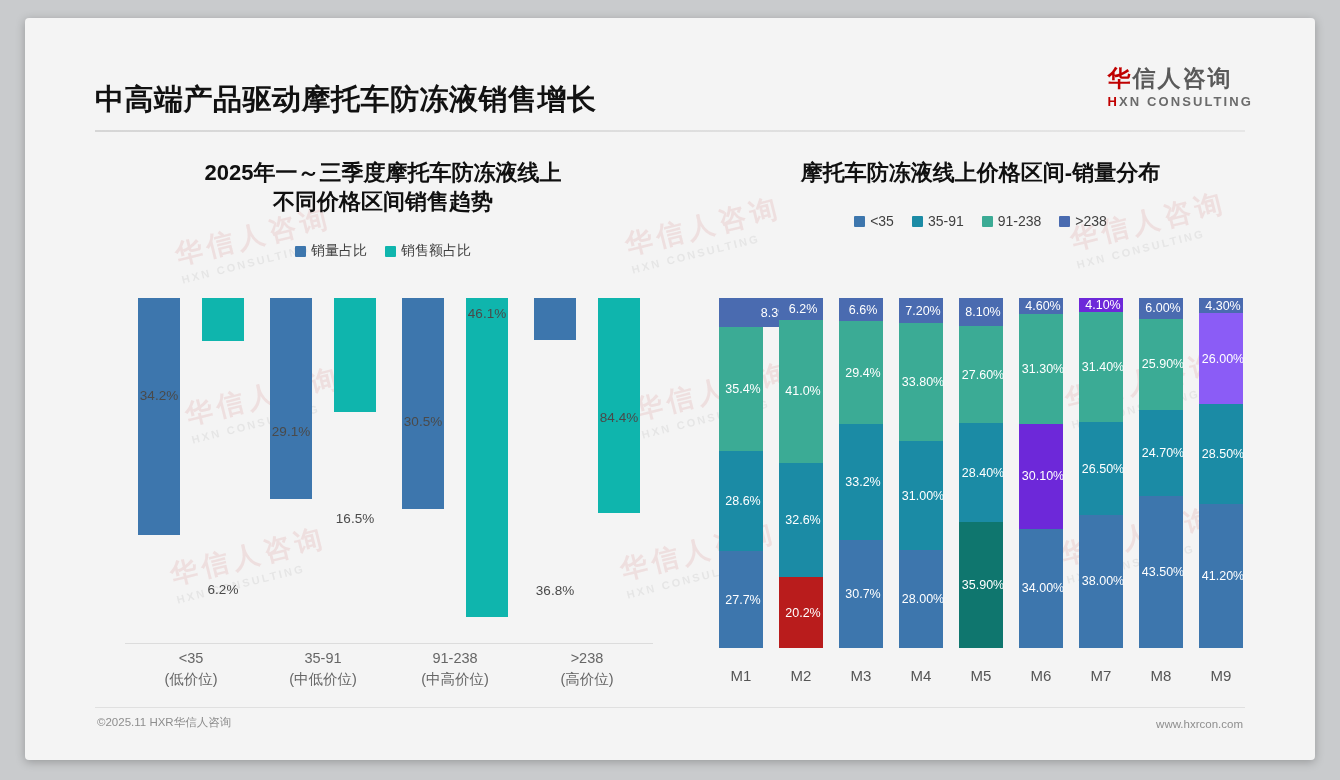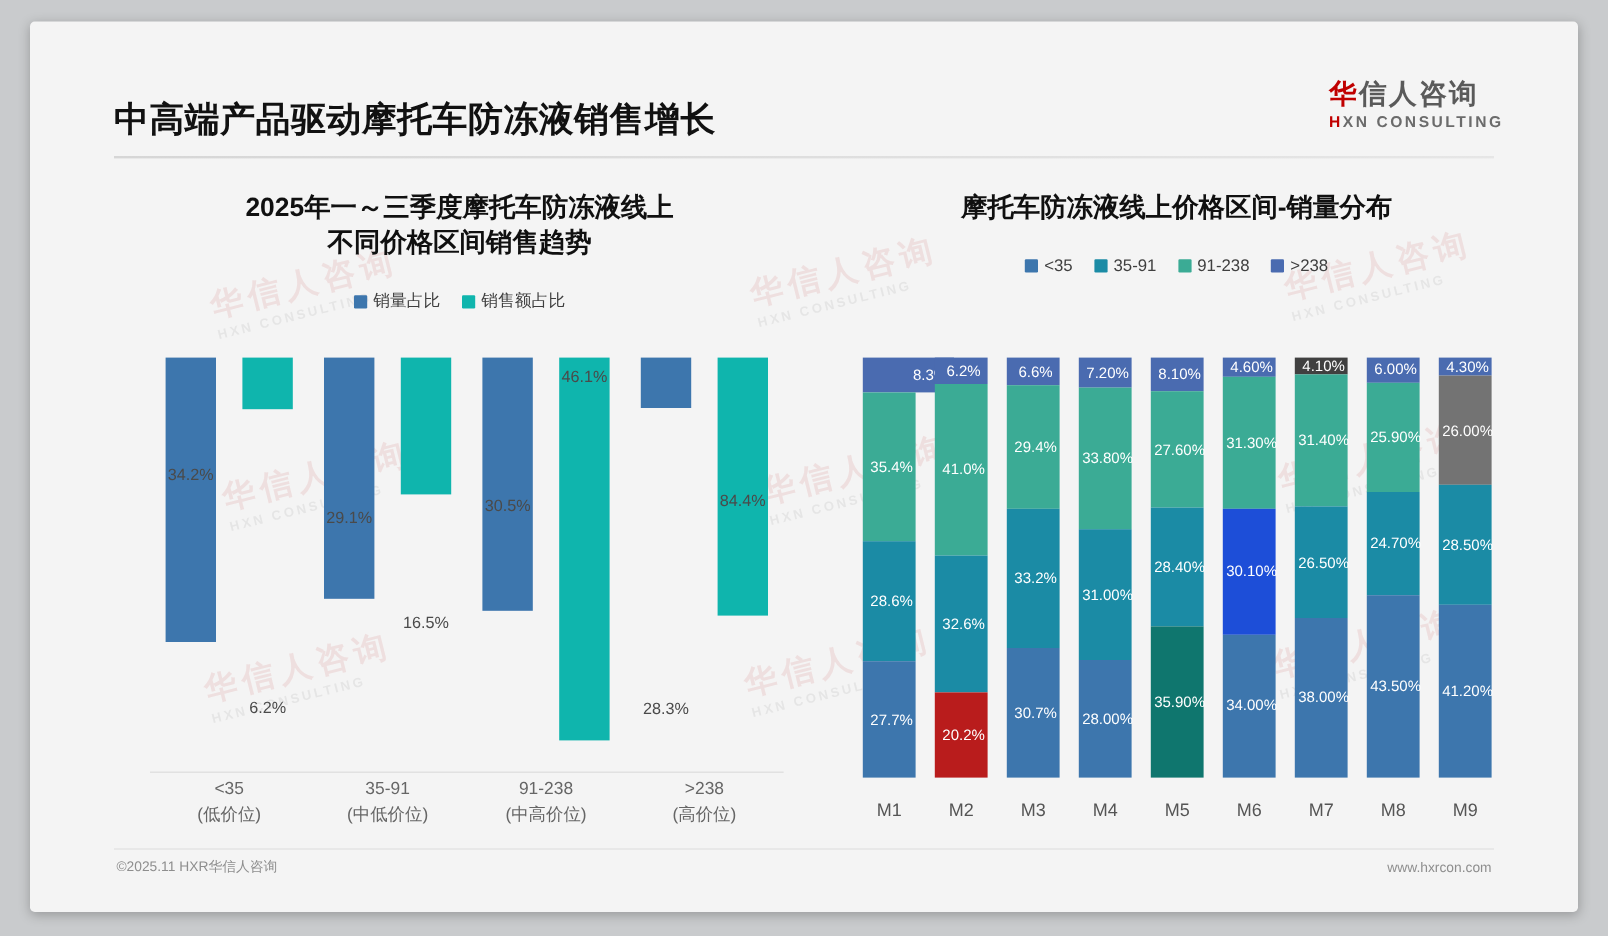--- a/index.html
+++ b/index.html
@@ -182,21 +182,21 @@
                 <span class="gbar-val" style="bottom: calc(61% + 4px);">30.5%</span>
                 <div class="gbar-rect" style="height: 61%; background: rgb(61, 118, 173);"></div>
               </div>
               <div class="gbar-col">
                 <span class="gbar-val" style="bottom: calc(92.2% + 4px);">46.1%</span>
                 <div class="gbar-rect" style="height: 92.2%; background: rgb(15, 181, 173);"></div>
               </div>
             </div>
             <div class="gbar-group">
               <div class="gbar-col">
-                <span class="gbar-val" style="bottom: calc(12.2% + 4px);">28.3%</span>
+                <span class="gbar-val" style="bottom: calc(12.2% + 4px);">36.8%</span>
                 <div class="gbar-rect" style="height: 12.2%; background: rgb(61, 118, 173);"></div>
               </div>
               <div class="gbar-col">
                 <span class="gbar-val" style="bottom: calc(62.2% + 4px);">84.4%</span>
                 <div class="gbar-rect" style="height: 62.2%; background: rgb(15, 181, 173);"></div>
               </div>
             </div>
           </div>
       </div>
       <div class="gbar-axis"></div>
@@ -314,31 +314,31 @@
             </div>
           </div>
           <div class="sbar-col">
             <div class="sbar-stack">
               <div class="sbar-seg" style="height: 4.6%; background: rgb(74, 107, 176);">
                 <span class="sbar-lb">4.60%</span>
               </div>
               <div class="sbar-seg" style="height: 31.3%; background: rgb(59, 171, 149);">
                 <span class="sbar-lb">31.30%</span>
               </div>
-              <div class="sbar-seg" style="height: 30.1%; background: #1d4ed8;">
+              <div class="sbar-seg" style="height: 30.1%; background: #6d28d9;">
                 <span class="sbar-lb">30.10%</span>
               </div>
               <div class="sbar-seg" style="height: 34%; background: rgb(61, 118, 173);">
                 <span class="sbar-lb">34.00%</span>
               </div>
             </div>
           </div>
           <div class="sbar-col">
             <div class="sbar-stack">
-              <div class="sbar-seg" style="height: 4.1%; background: #404040;">
+              <div class="sbar-seg" style="height: 4.1%; background: #6d28d9;">
                 <span class="sbar-lb">4.10%</span>
               </div>
               <div class="sbar-seg" style="height: 31.4%; background: rgb(59, 171, 149);">
                 <span class="sbar-lb">31.40%</span>
               </div>
               <div class="sbar-seg" style="height: 26.5%; background: rgb(27, 139, 165);">
                 <span class="sbar-lb">26.50%</span>
               </div>
               <div class="sbar-seg" style="height: 38%; background: rgb(61, 118, 173);">
                 <span class="sbar-lb">38.00%</span>
@@ -359,21 +359,21 @@
               <div class="sbar-seg" style="height: 43.4565%; background: rgb(61, 118, 173);">
                 <span class="sbar-lb">43.50%</span>
               </div>
             </div>
           </div>
           <div class="sbar-col">
             <div class="sbar-stack">
               <div class="sbar-seg" style="height: 4.3%; background: rgb(74, 107, 176);">
                 <span class="sbar-lb">4.30%</span>
               </div>
-              <div class="sbar-seg" style="height: 26%; background: #737373;">
+              <div class="sbar-seg" style="height: 26%; background: #8b5cf6;">
                 <span class="sbar-lb">26.00%</span>
               </div>
               <div class="sbar-seg" style="height: 28.5%; background: rgb(27, 139, 165);">
                 <span class="sbar-lb">28.50%</span>
               </div>
               <div class="sbar-seg" style="height: 41.2%; background: rgb(61, 118, 173);">
                 <span class="sbar-lb">41.20%</span>
               </div>
             </div>
           </div>

